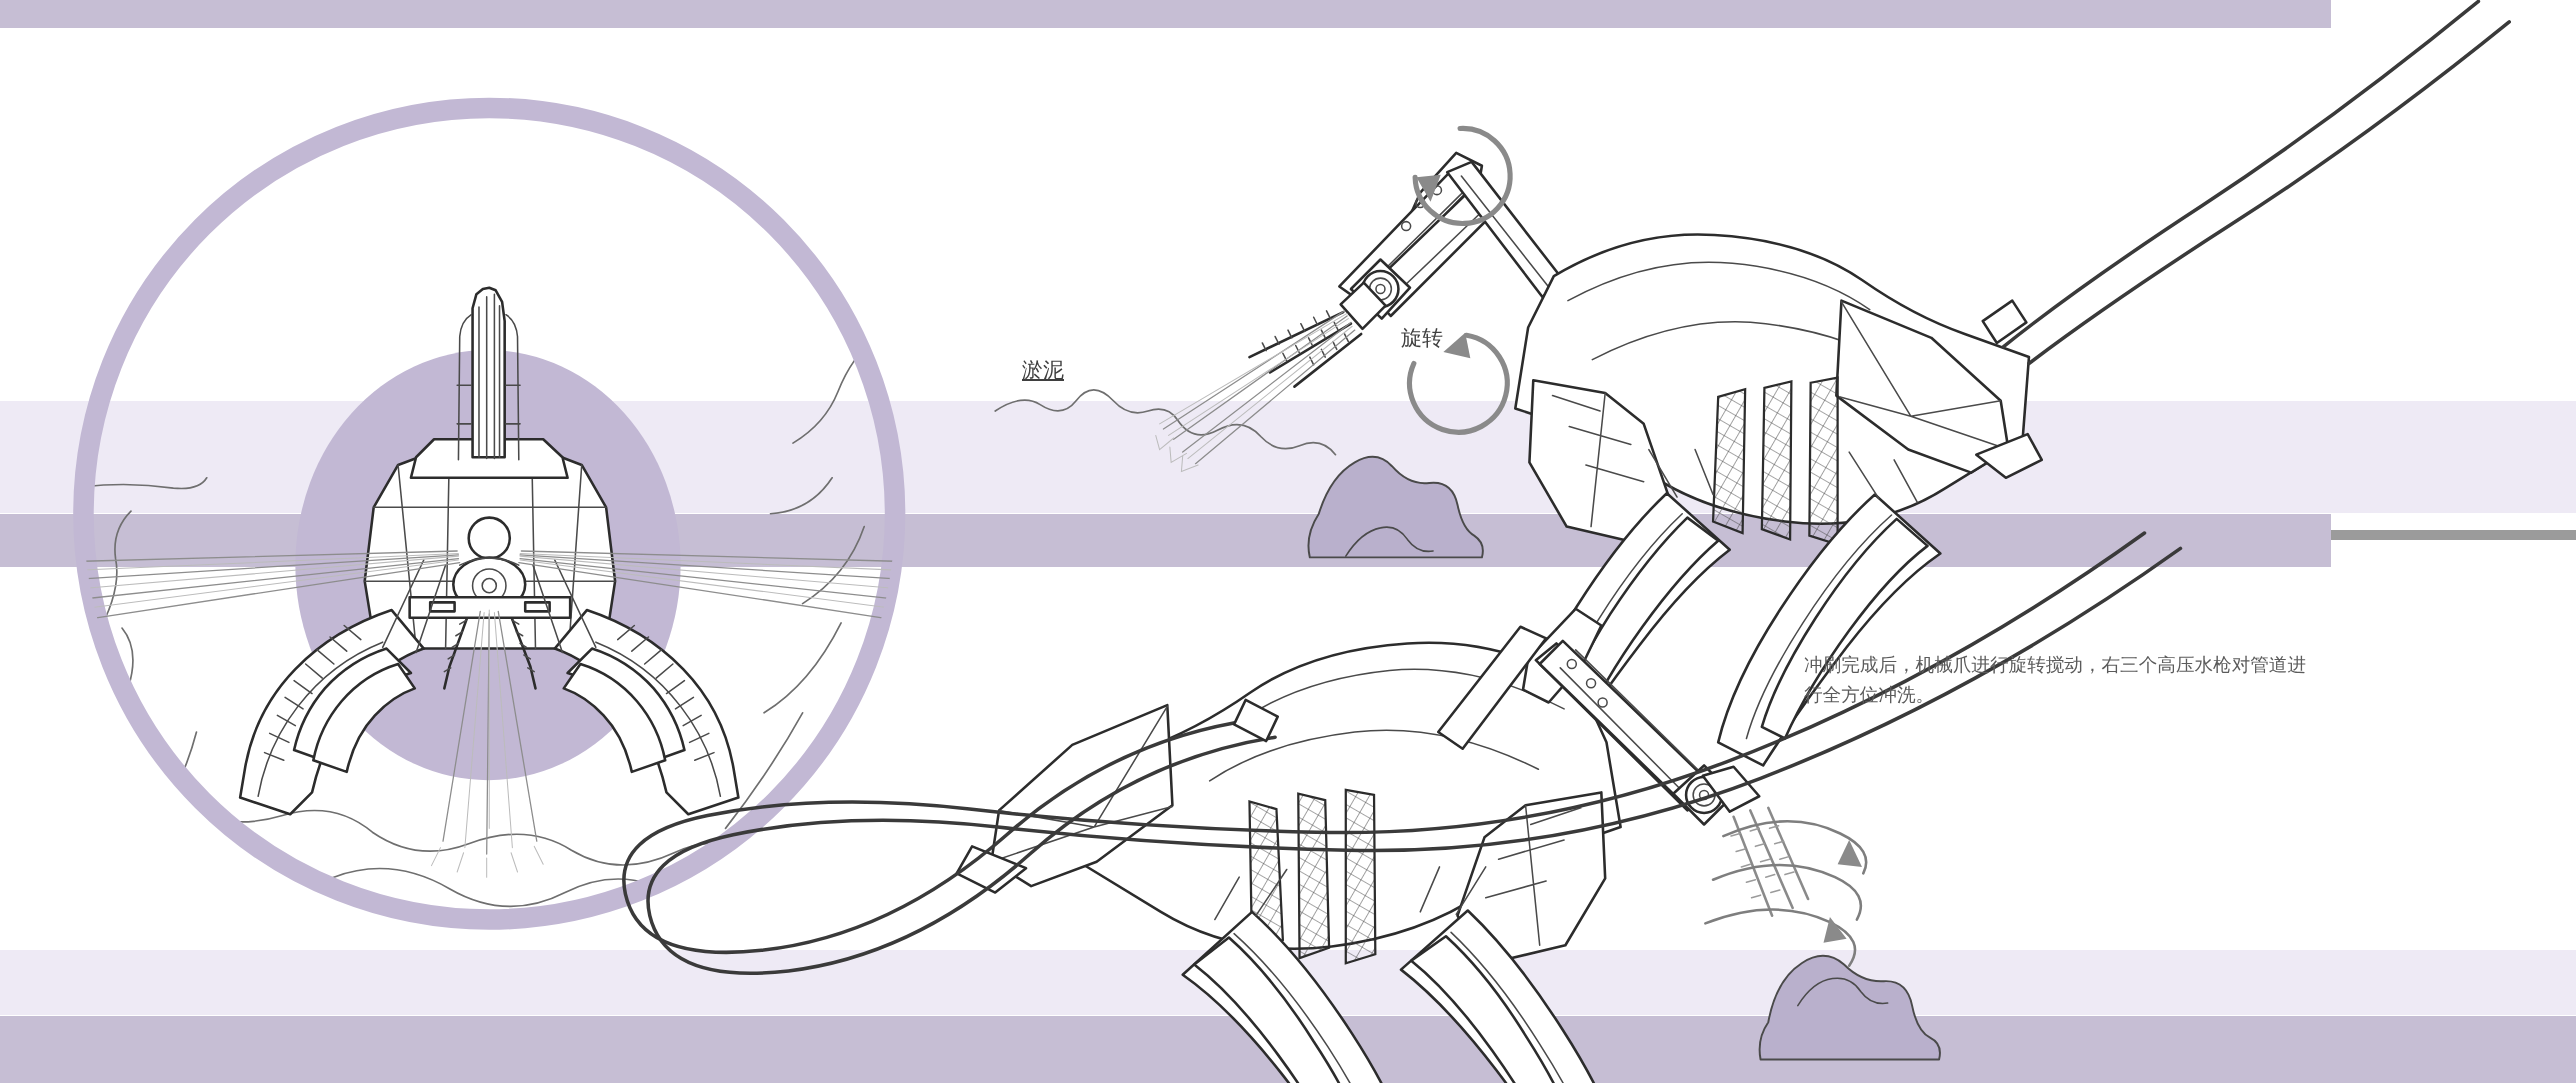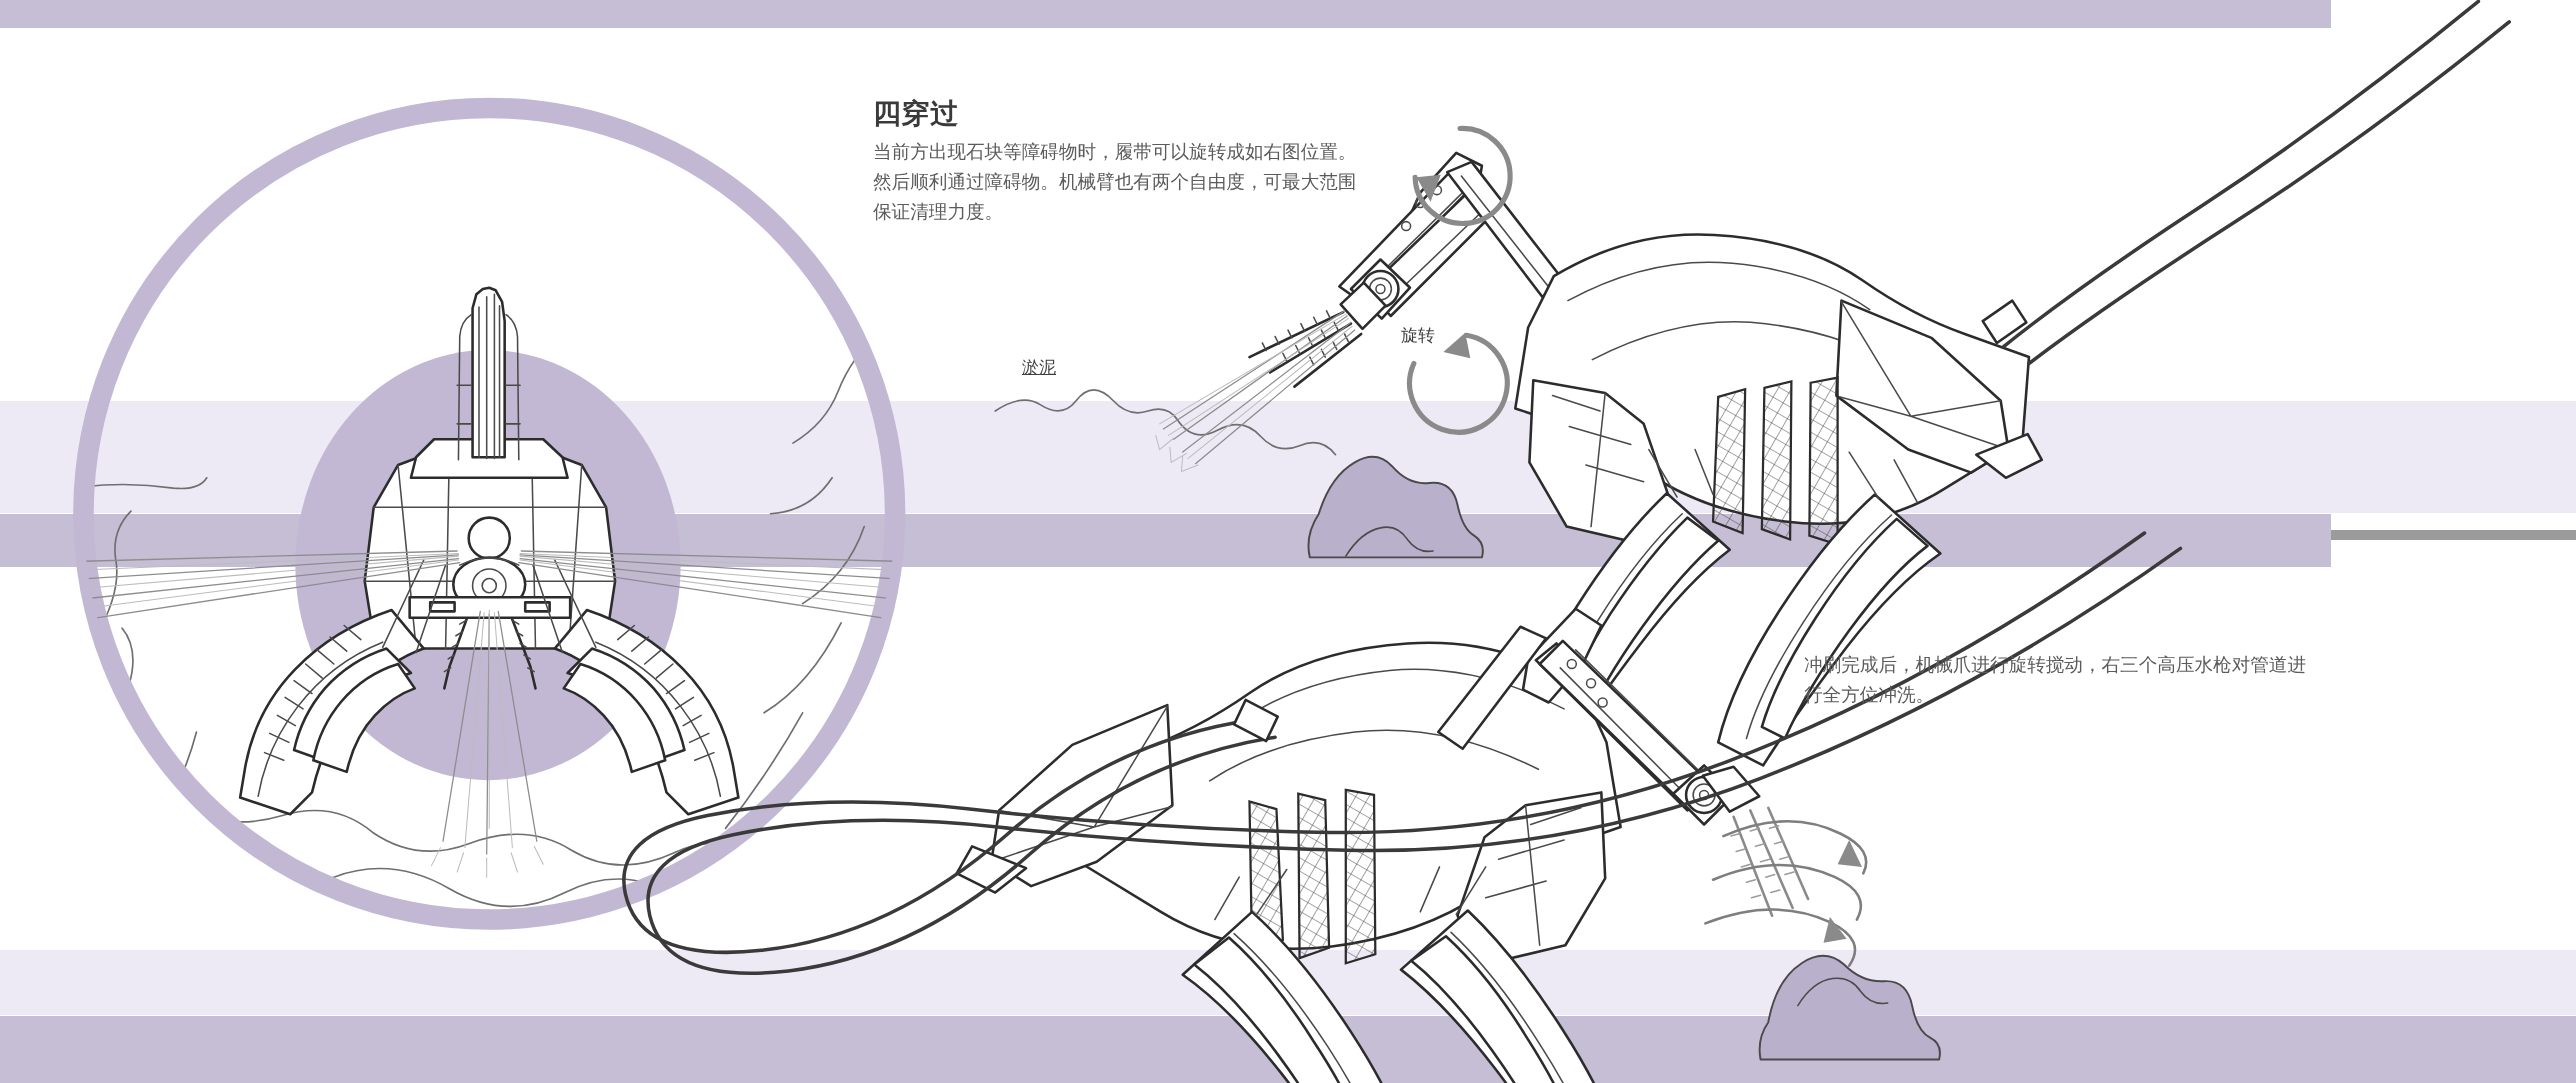--- a/index.html
+++ b/index.html
@@ -11,21 +11,21 @@
   svg.layer{position:absolute;left:0;top:0;width:2576px;height:1084px;overflow:visible;}
   .txtblock{position:absolute;}
   .h-title{
     font-size:28px;font-weight:bold;color:#3a3a3a;letter-spacing:0.6px;
     margin:0 0 9px 0;line-height:1;white-space:nowrap;
   }
   .h-body{
     font-size:18.6px;color:#5b5b5b;line-height:1.62;margin:0;font-weight:400;
   }
   .smalllabel{
-    position:absolute;font-size:17px;color:#3f3f3f;white-space:nowrap;
+    position:absolute;font-size:21px;color:#3f3f3f;white-space:nowrap;
   }
   .lineart{fill:none;stroke:#2c2c2c;stroke-width:4;stroke-linecap:round;stroke-linejoin:round;}
   .lineart-thin{fill:none;stroke:#4a4a4a;stroke-width:2.4;stroke-linecap:round;stroke-linejoin:round;}
   .spray{fill:none;stroke:#8d8d8d;stroke-width:2;stroke-linecap:round;}
   .spray-soft{fill:none;stroke:#bcbcbc;stroke-width:1.6;stroke-linecap:round;}
   .hose{fill:none;stroke:#3a3a3a;stroke-width:5.5;stroke-linecap:round;}
   .arrow{fill:none;stroke:#8a8a8a;stroke-width:8;stroke-linecap:round;}
   .arrowhead{fill:#8a8a8a;stroke:none;}
   .swirl{fill:none;stroke:#7e7e7e;stroke-width:4;stroke-linecap:round;}
   .white-fill{fill:#ffffff;stroke:#2c2c2c;stroke-width:4;stroke-linejoin:round;stroke-linecap:round;}
@@ -317,24 +317,20 @@
                q-20 -92 128 -122 q180 -36 408 -10 q266 30 540 36 q330 8 640 -110
                q330 -126 650 -356"></path>
       <path class="hose" d="M1986 1148 q-216 34 -382 182 q-178 158 -376 182 q-190 22 -216 -86
                q-22 -94 130 -126 q182 -38 412 -12 q268 30 544 36 q332 8 644 -112
                q332 -128 654 -358"></path>
       <path class="white-fill" d="M1940 1090 L1990 1116 L1972 1154 L1922 1128 Z"></path>
     </g>
   </svg>
 
 
-  <div class="txtblock" style="left:873px;top:100px;width:488px;">
-    <div class="h-title">四穿过</div>
-    <div class="h-body">当前方出现石块等障碍物时，履带可以旋转成如右图位置。然后顺利通过障碍物。机械臂也有两个自由度，可最大范围保证清理力度。</div>
-  </div>
 
   <div class="txtblock" style="left:1804px;top:650px;width:507px;">
     <div class="h-body">冲刷完成后，机械爪进行旋转搅动，右三个高压水枪对管道进行全方位冲洗。</div>
   </div>
 
   <div class="smalllabel" style="left:1022px;top:356px;text-decoration:underline;">淤泥</div>
 
   <div class="smalllabel" style="left:1401px;top:324px;">旋转</div>
 
 </div>

